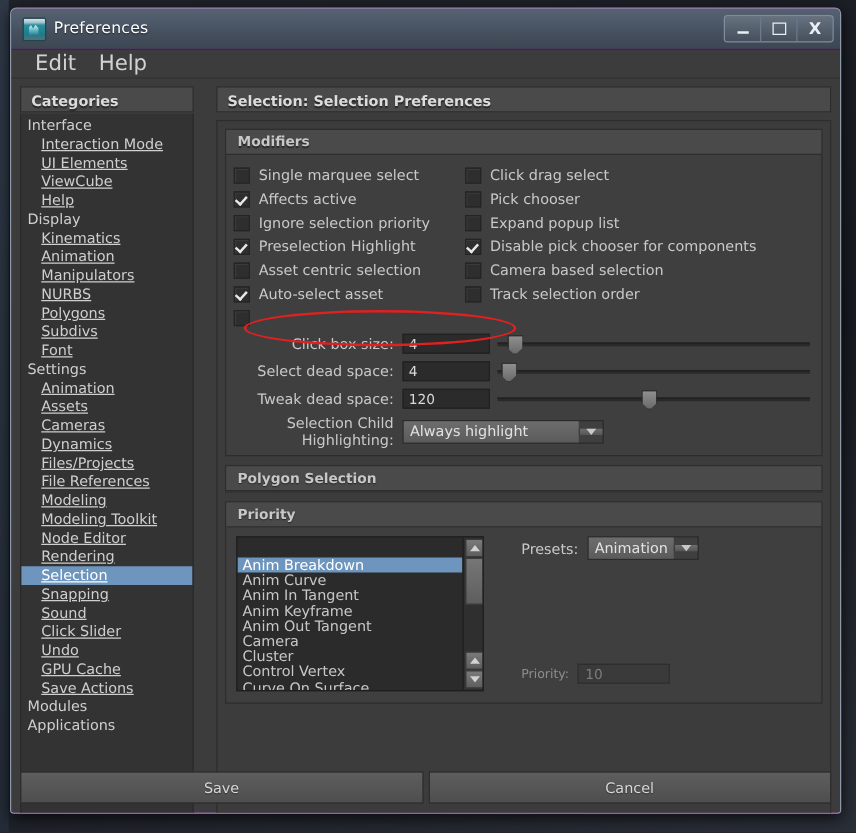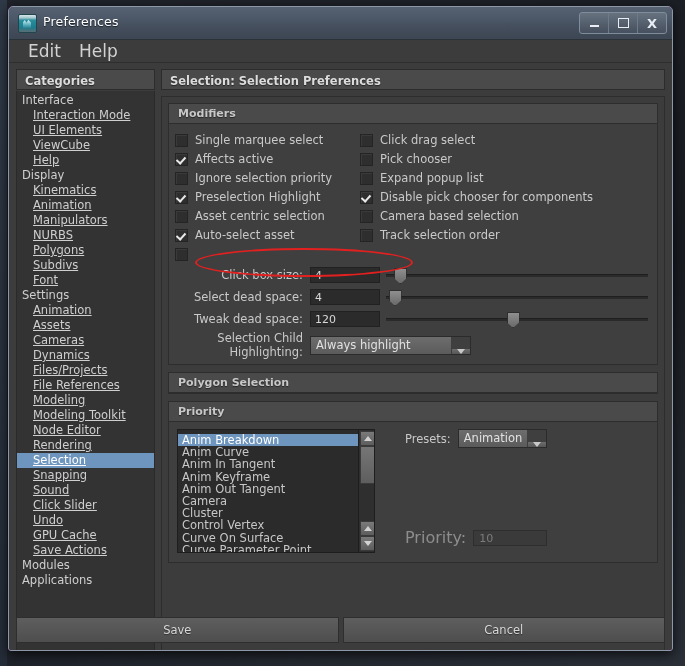--- a/index.html
+++ b/index.html
@@ -137,21 +137,21 @@
   }
   .cat-row.child { padding-left: 16px; text-decoration: underline; }
   .cat-row.selected {
     background: #6d95bd;
     color: #ffffff;
   }
 
   
   #right-pane {
     flex: 1;
-    margin-left: 6px;
+    margin-left: 18px;
     display: flex; flex-direction: column;
   }
   #right-header {
     background: #4a4a4a;
     border: 1px solid #2c2c2c;
     color: #dcdcdc;
     font-size: 11.5px; font-weight: bold;
     padding: 4px 8px;
     box-sizing: border-box;
     height: 21px;
@@ -231,21 +231,21 @@
     width: 11px; height: 14px;
     background: linear-gradient(180deg, #8f8f8f, #6a6a6a);
     border: 1px solid #2e2e2e;
     clip-path: polygon(0 0, 100% 0, 100% 62%, 50% 100%, 0 62%);
   }
 
   
   .dd-row { display: flex; align-items: center; height: 22px; margin-top: 5px; }
   .dd-label { font-size: 11.5px; color: #c9c9c9; padding-right: 7px; width: 128px; text-align: right; }
   .dropdown {
-    display: flex; align-items: flex-end;
+    display: flex; align-items: center;
     height: 17px;
     border: 1px solid #2b2b2b;
   }
   .dd-value {
     width: 140px;
     background: linear-gradient(180deg, #6d6d6d, #5b5b5b);
     color: #e2e2e2; font-size: 11.5px;
     line-height: 17px;
     padding-left: 5px;
     box-sizing: border-box;
@@ -278,21 +278,21 @@
   
   .priority-body { display: flex; padding: 7px 6px 9px 8px; }
   .list-wrap {
     width: 196px; height: 122px;
     background: #2b2b2b;
     border: 1px solid #1e1e1e;
     position: relative;
     overflow: hidden;
     display: flex;
   }
-  .list-items { flex: 1; padding-top: 4px; }
+  .list-items { flex: 1; padding-top: 16px; }
   .list-item {
     font-size: 11.5px; color: #c7c7c7;
     height: 12.2px; line-height: 12.2px;
     padding-left: 4px;
     white-space: nowrap;
   }
   .list-item.selected { background: #6d95bd; color: #ffffff; }
   .list-scroll {
     width: 15px;
     background: #2f2f2f;
@@ -320,21 +320,21 @@
     width: 13px; height: 36px;
     background: linear-gradient(180deg, #767676, #5e5e5e);
     border: 1px solid #3a3a3a;
   }
 
   .priority-right { flex: 1; padding-left: 30px; position: relative; }
   .presets-row { display: flex; align-items: center; }
   .presets-label { font-size: 11.5px; color: #c9c9c9; padding-right: 7px; }
   .preset-value { width: 68px; }
   .priority-field-row { position: absolute; left: 30px; bottom: 6px; display: flex; align-items: center; }
-  .priority-label { font-size: 16px; color: #8d8d8d; padding-right: 7px; }
+  .priority-label { font-size: 10px; color: #8d8d8d; padding-right: 7px; }
   .priority-input {
     width: 74px; height: 16px;
     background: #3a3a3a;
     border: 1px solid #2e2e2e;
     color: #7c7c7c; font-size: 11px;
     line-height: 16px; padding-left: 5px;
     box-sizing: border-box;
   }
 
   

